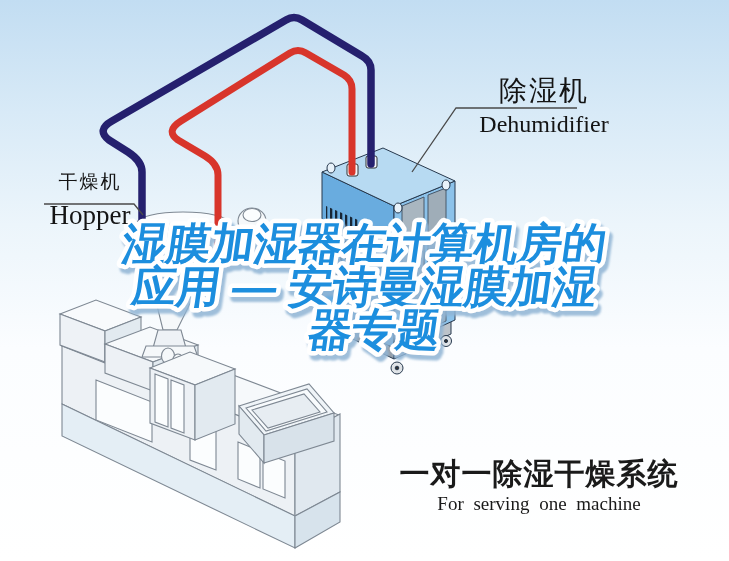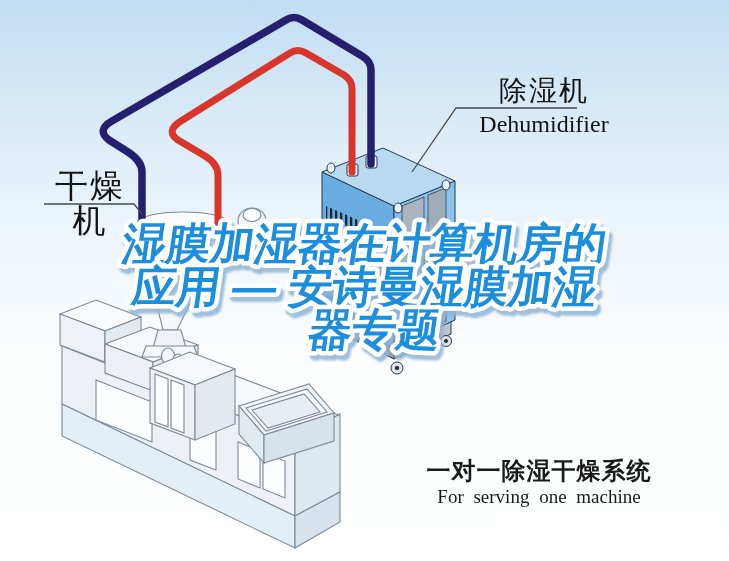--- a/index.html
+++ b/index.html
@@ -6,27 +6,27 @@
   .stage{
     position:relative;width:729px;height:561px;overflow:hidden;
     background:linear-gradient(180deg,#c2ddf2 0%,#d8eaf7 20%,#ecf5fb 40%,#fbfdff 62%,#ffffff 100%);
     font-family:"Liberation Sans",sans-serif;
   }
   svg{position:absolute;left:0;top:0;}
   .label{position:absolute;text-align:center;color:#141414;line-height:1.05;}
   .label .zh{font-family:"Liberation Serif",serif;letter-spacing:2px;}
   .label .en{font-family:"Liberation Serif",serif;}
   .dryer-label{left:40px;top:172px;width:100px;}
-  .dryer-label .zh{font-size:33px;font-family:Liberation Mono, monospace;}
+  .dryer-label .zh{font-size:19px;}
   .dryer-label .en{font-size:27px;margin-top:9px;}
   .dehum-label{left:450px;top:76px;width:142px;margin-left:23px;}
   .dehum-label .zh{font-size:28px;}
   .dehum-label .en{font-size:24px;margin-top:7px;}
   .system-label{left:390px;top:458px;width:298px;color:#1a1a1a;}
-  .system-label .zh{font-family:"Liberation Sans",sans-serif;font-weight:bold;font-size:24px;letter-spacing:1px;}
+  .system-label .zh{font-family:"Liberation Sans",sans-serif;font-weight:bold;font-size:30px;letter-spacing:1px;}
   .system-label .en{font-size:19px;margin-top:4px;word-spacing:5px;}
   .title-svg text{
     font-family:"Liberation Sans",sans-serif;font-weight:bold;font-size:44px;
     paint-order:stroke fill;stroke-linejoin:round;
   }
 </style>
 </head>
 <body>
 
 <div class="stage">
@@ -147,20 +147,21 @@
       <g transform="skewX(-8)">
         <text x="399" y="259" text-anchor="middle" fill="#1d8ede" stroke="#ffffff" stroke-width="9">湿膜加湿器在计算机房的</text>
         <text x="405" y="302" text-anchor="middle" fill="#1d8ede" stroke="#ffffff" stroke-width="9">应用 — 安诗曼湿膜加湿</text>
         <text x="421" y="345" text-anchor="middle" fill="#1d8ede" stroke="#ffffff" stroke-width="9">器专题</text>
       </g>
     </g>
   </svg>
 
   <div class="label dryer-label">
     <div class="zh">干燥机</div>
+    <div class="en">Hopper</div>
   </div>
 
   <div class="label dehum-label">
     <div class="zh">除湿机</div>
     <div class="en">Dehumidifier</div>
   </div>
 
   <div class="label system-label">
     <div class="zh">一对一除湿干燥系统</div>
     <div class="en">For serving one machine</div>

